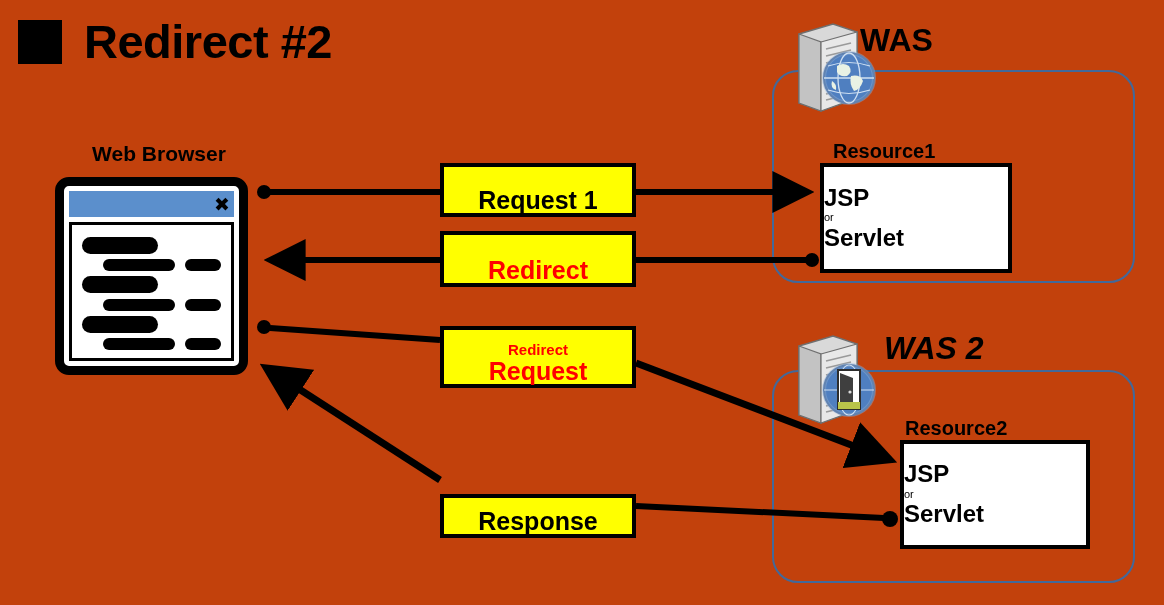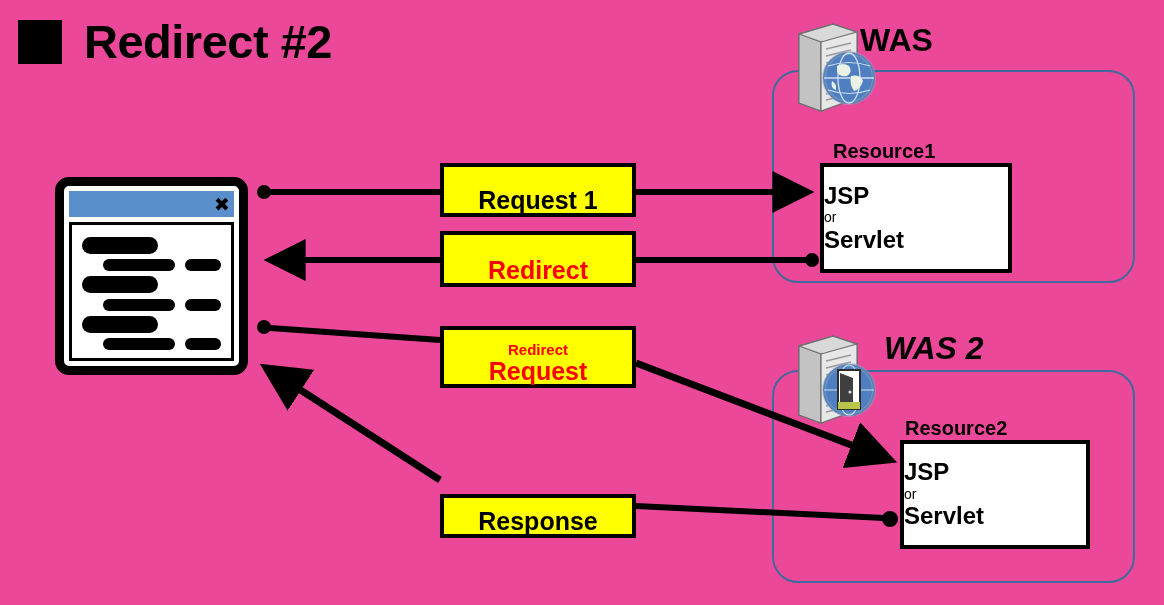--- a/index.html
+++ b/index.html
@@ -8,21 +8,21 @@
     padding: 0;
     background: #ffffff;
   }
   body {
     font-family: "Liberation Sans", sans-serif;
   }
   #stage {
     position: relative;
     width: 1164px;
     height: 605px;
-    background: #ec4899;
+    background: #c2410c;
     overflow: hidden;
   }
 
   
   #title-row {
     position: absolute;
     left: 18px;
     top: 18px;
     display: flex;
     align-items: center;
@@ -193,21 +193,21 @@
   #res1-box { left: 820px; top: 163px; width: 192px; height: 110px; }
   #res2-box { left: 900px; top: 440px; width: 190px; height: 109px; }
 
   .res-main {
     font-size: 24px;
     font-weight: bold;
     color: #000000;
     line-height: 1.1;
   }
   .res-or {
-    font-size: 14px;
+    font-size: 11px;
     color: #000000;
     line-height: 1.25;
   }
 
   
   #wires {
     position: absolute;
     left: 0; top: 0;
     width: 1164px;
     height: 605px;
@@ -250,20 +250,21 @@
       <line x1="636" y1="363" x2="888" y2="459" stroke="#000000" stroke-width="7" marker-end="url(#arrowhead)"></line>
     </g>
 
     <g>
       <circle cx="890" cy="519" r="8" fill="#000000"></circle>
       <line x1="884" y1="518" x2="636" y2="506" stroke="#000000" stroke-width="6"></line>
       <line x1="440" y1="480" x2="268" y2="369" stroke="#000000" stroke-width="7" marker-end="url(#arrowhead)"></line>
     </g>
   </svg>
 
+  <div id="browser-label">Web Browser</div>
   <div id="browser">
     <div id="browser-titlebar">
       <span id="browser-close">✖</span>
     </div>
     <div id="browser-viewport">
       <div class="doc-row">
         <span class="bar wide"></span>
       </div>
       <div class="doc-row indented">
         <span class="bar mid"></span>

